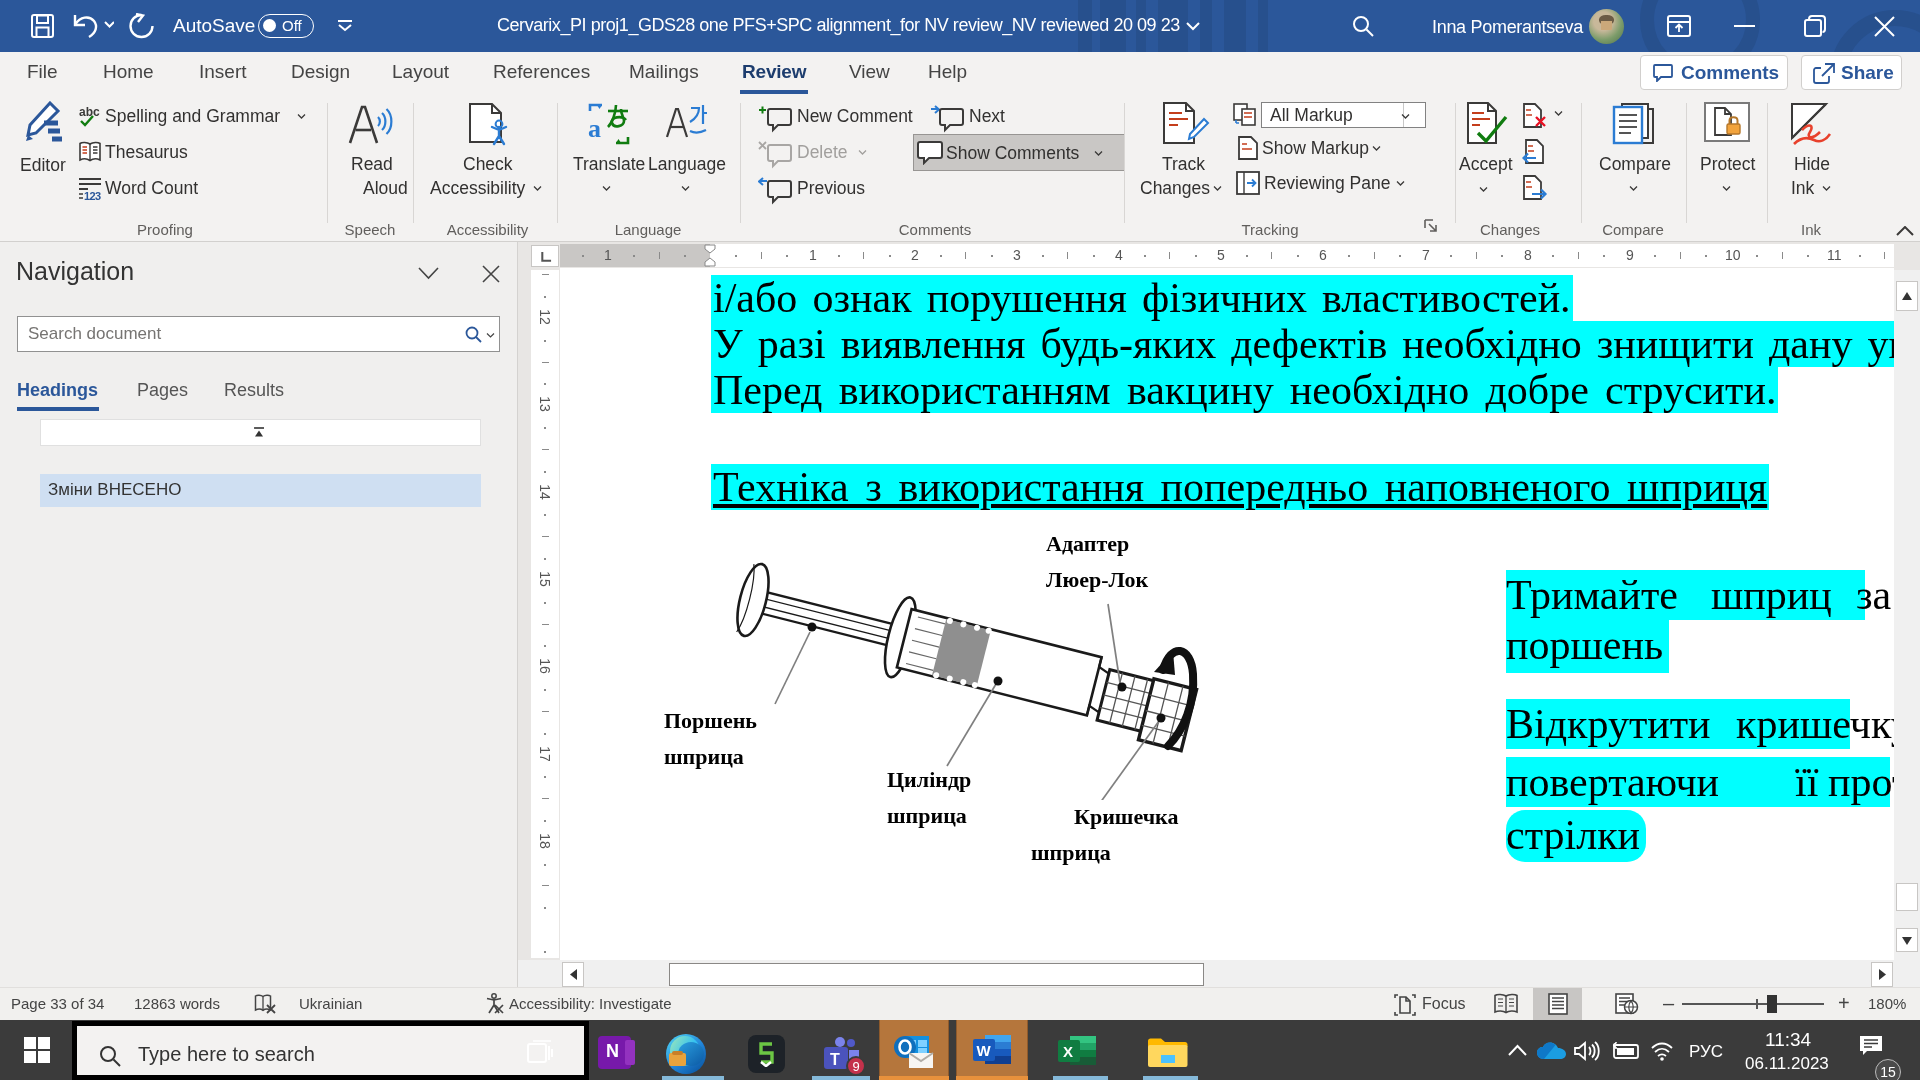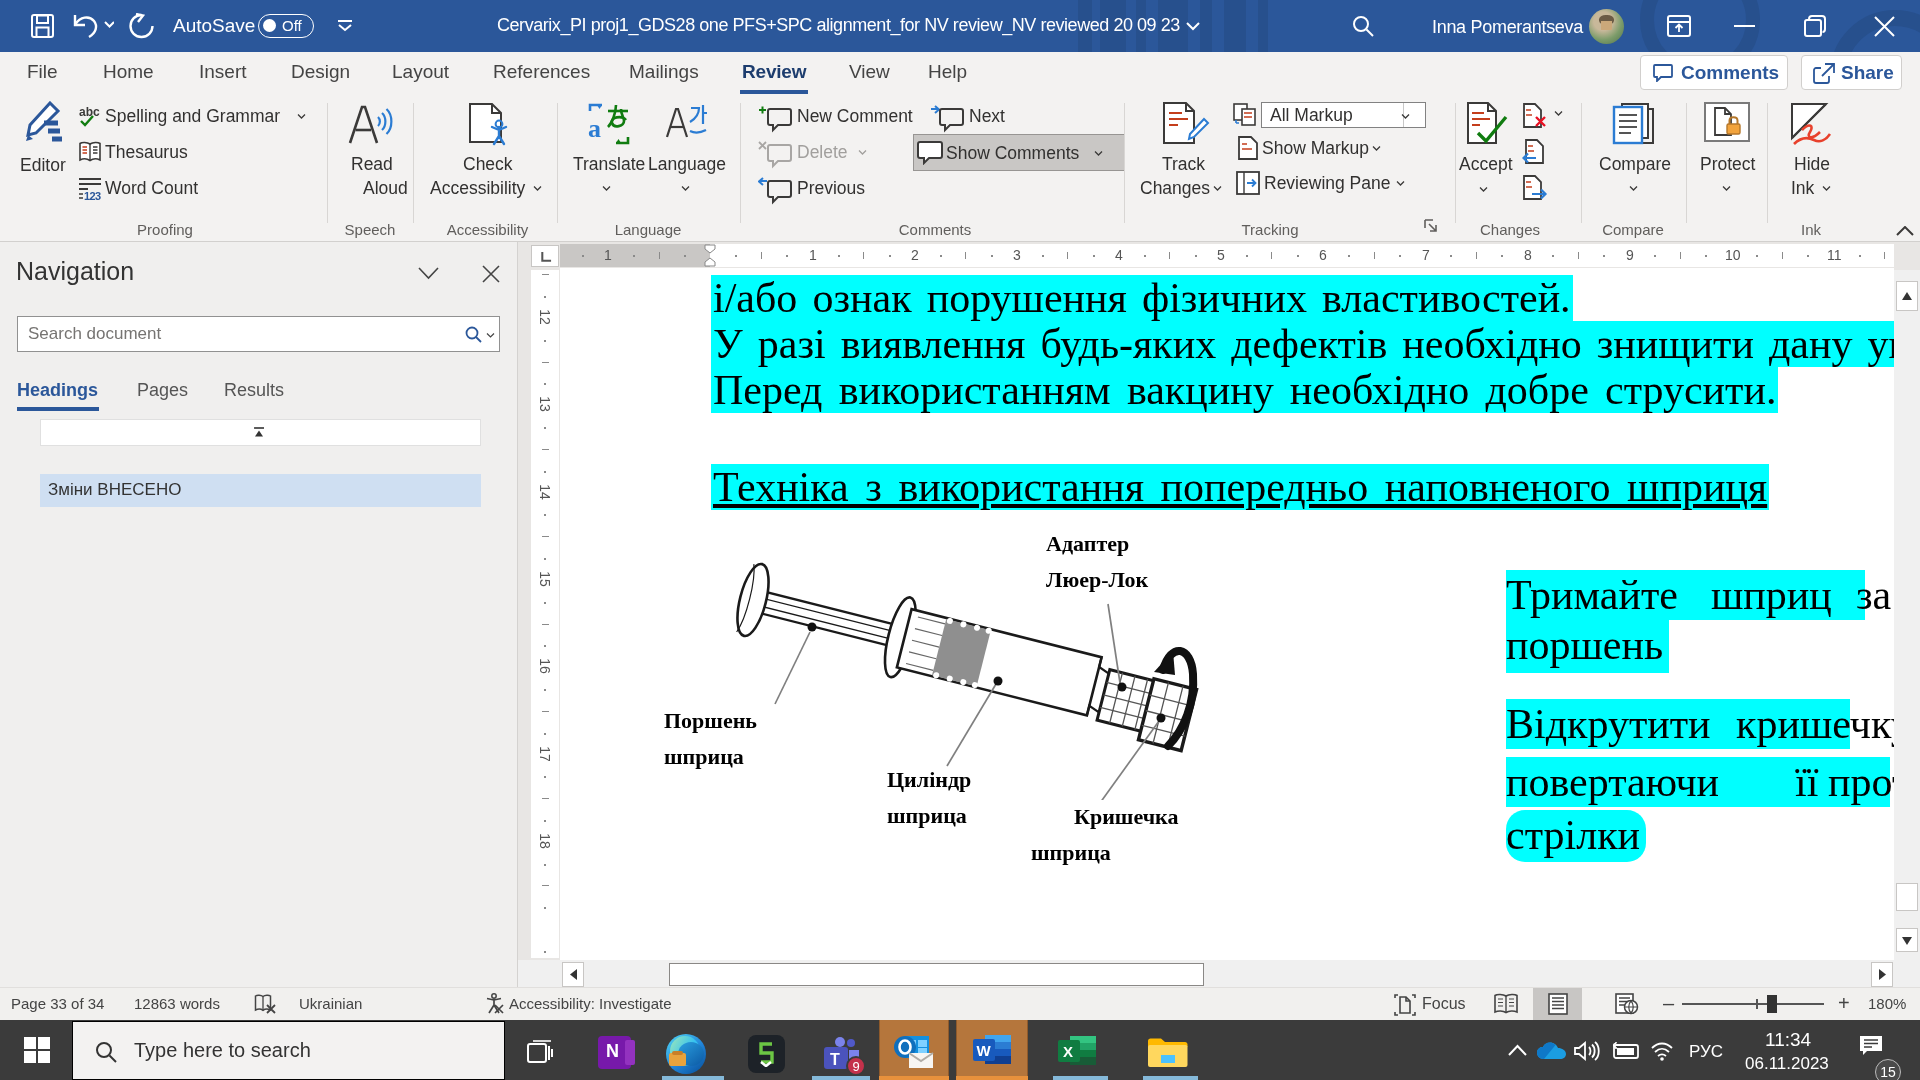--- a/index.html
+++ b/index.html
@@ -665,21 +665,21 @@
 </div>
 <div id="taskbar" class="abs">
 
   <svg class="abs" style="left:24px;top:17px" width="26" height="26" viewBox="0 0 26 26">
     <rect x="0" y="0" width="12" height="12" fill="#fff"></rect>
     <rect x="14" y="0" width="12" height="12" fill="#fff"></rect>
     <rect x="0" y="14" width="12" height="12" fill="#fff"></rect>
     <rect x="14" y="14" width="12" height="12" fill="#fff"></rect>
   </svg>
 
-  <div style="position:absolute;left:72px;top:1px;width:433px;height:59px;background:#f3f2f1;border:1px solid #000000;">
+  <div style="position:absolute;left:72px;top:1px;width:517px;height:59px;background:#f3f2f1;border:5px solid #000000;">
     <svg style="position:absolute;left:22px;top:19px" width="22" height="22" viewBox="0 0 22 22">
       <circle cx="9" cy="9" r="7" fill="none" stroke="#333" stroke-width="2"></circle>
       <path d="M14.5 14.5 L21 21" stroke="#333" stroke-width="2"></path>
     </svg>
     <div style="position:absolute;left:61px;top:17px;font-size:20px;color:#333;">Type here to search</div>
   </div>
 
   <svg class="abs" style="left:527px;top:20px" width="28" height="26" viewBox="0 0 28 26">
     <rect x="1" y="4" width="18" height="18" rx="2" fill="none" stroke="#fff" stroke-width="2"></rect>
     <path d="M22 6 L22 20 M25 9 L25 17" stroke="#fff" stroke-width="2"></path>

